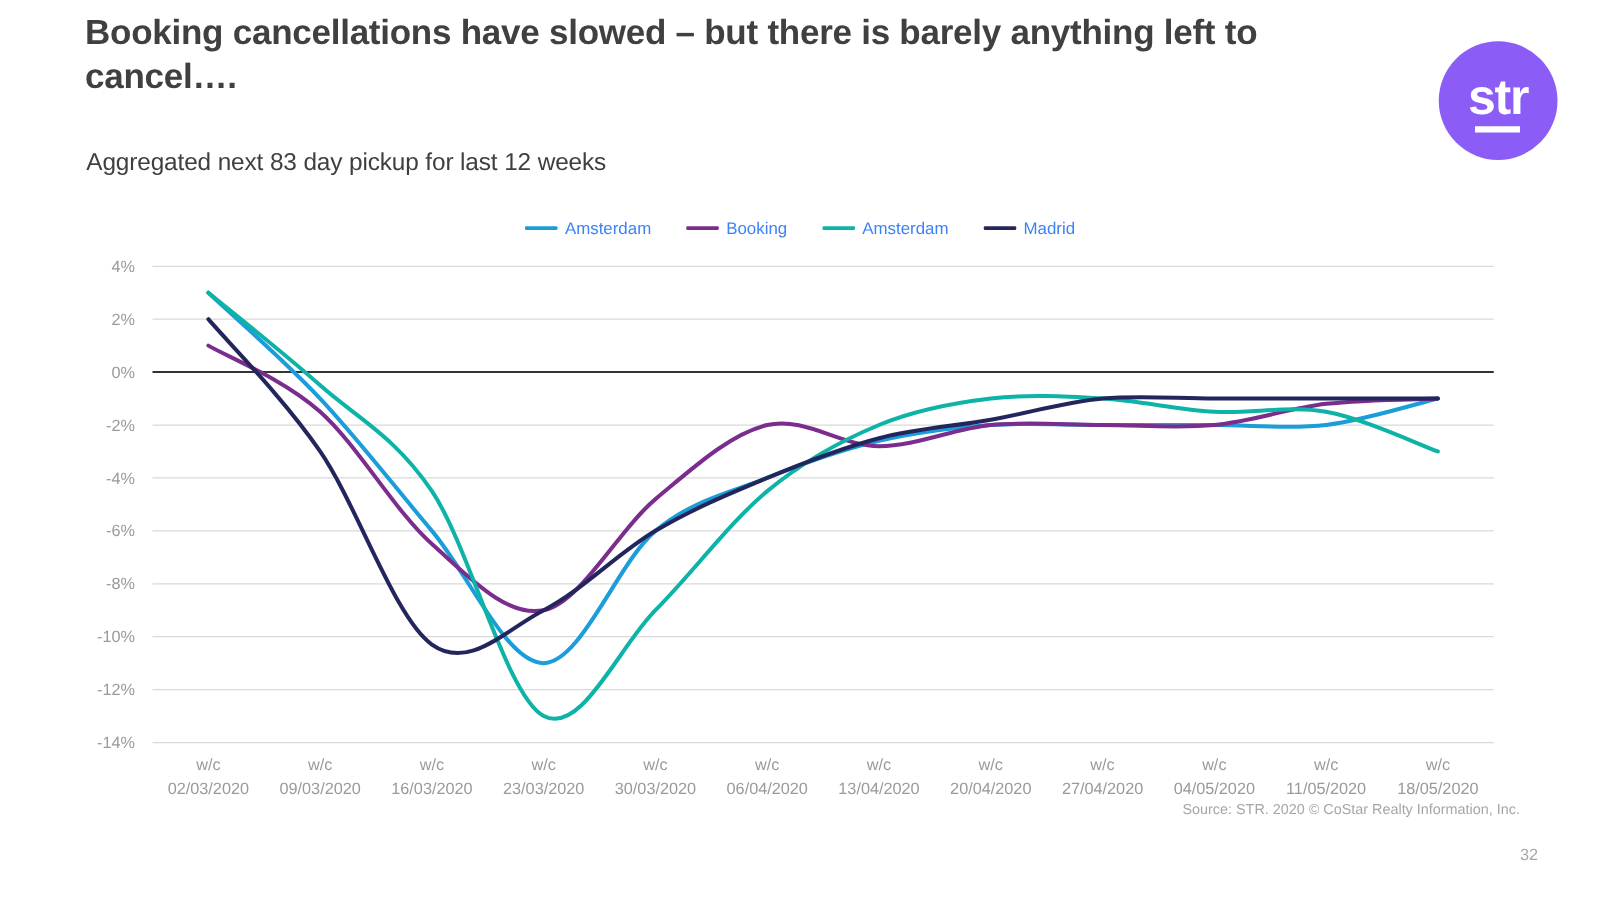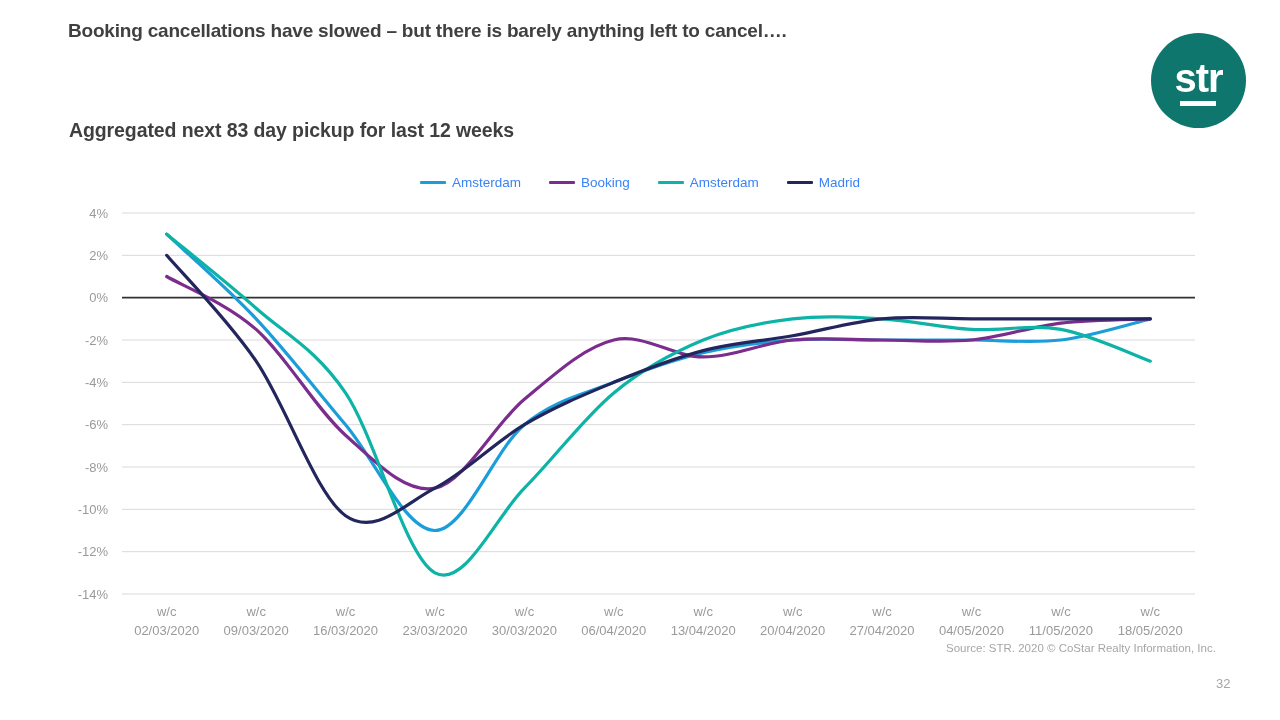--- a/index.html
+++ b/index.html
@@ -12,47 +12,47 @@
     background: #ffffff;
     font-family: "Liberation Sans", sans-serif;
     overflow: hidden;
     position: relative;
   }
 
   
   #slide-title {
     position: absolute;
     left: 68px;
-    top: 19px;
+    top: 8px;
     width: 1020px;
-    font-size: 19px;
+    font-size: 28px;
     font-weight: bold;
     color: #404040;
     line-height: 1.26;
     letter-spacing: -0.2px;
   }
   #slide-subtitle {
     position: absolute;
     left: 69px;
     top: 119px;
     font-size: 19.5px;
-    font-weight: bold;
+    font-weight: normal;
     color: #3f3f3f;
     letter-spacing: -0.1px;
   }
 
   
   #str-logo {
     position: absolute;
     left: 1151px;
     top: 33px;
     width: 95px;
     height: 95px;
     border-radius: 50%;
-    background: #0f766e;
+    background: #8b5cf6;
     display: flex;
     align-items: center;
     justify-content: center;
   }
   #str-logo .logo-stack {
     display: flex;
     flex-direction: column;
     align-items: center;
     transform: translateY(2px);
   }

